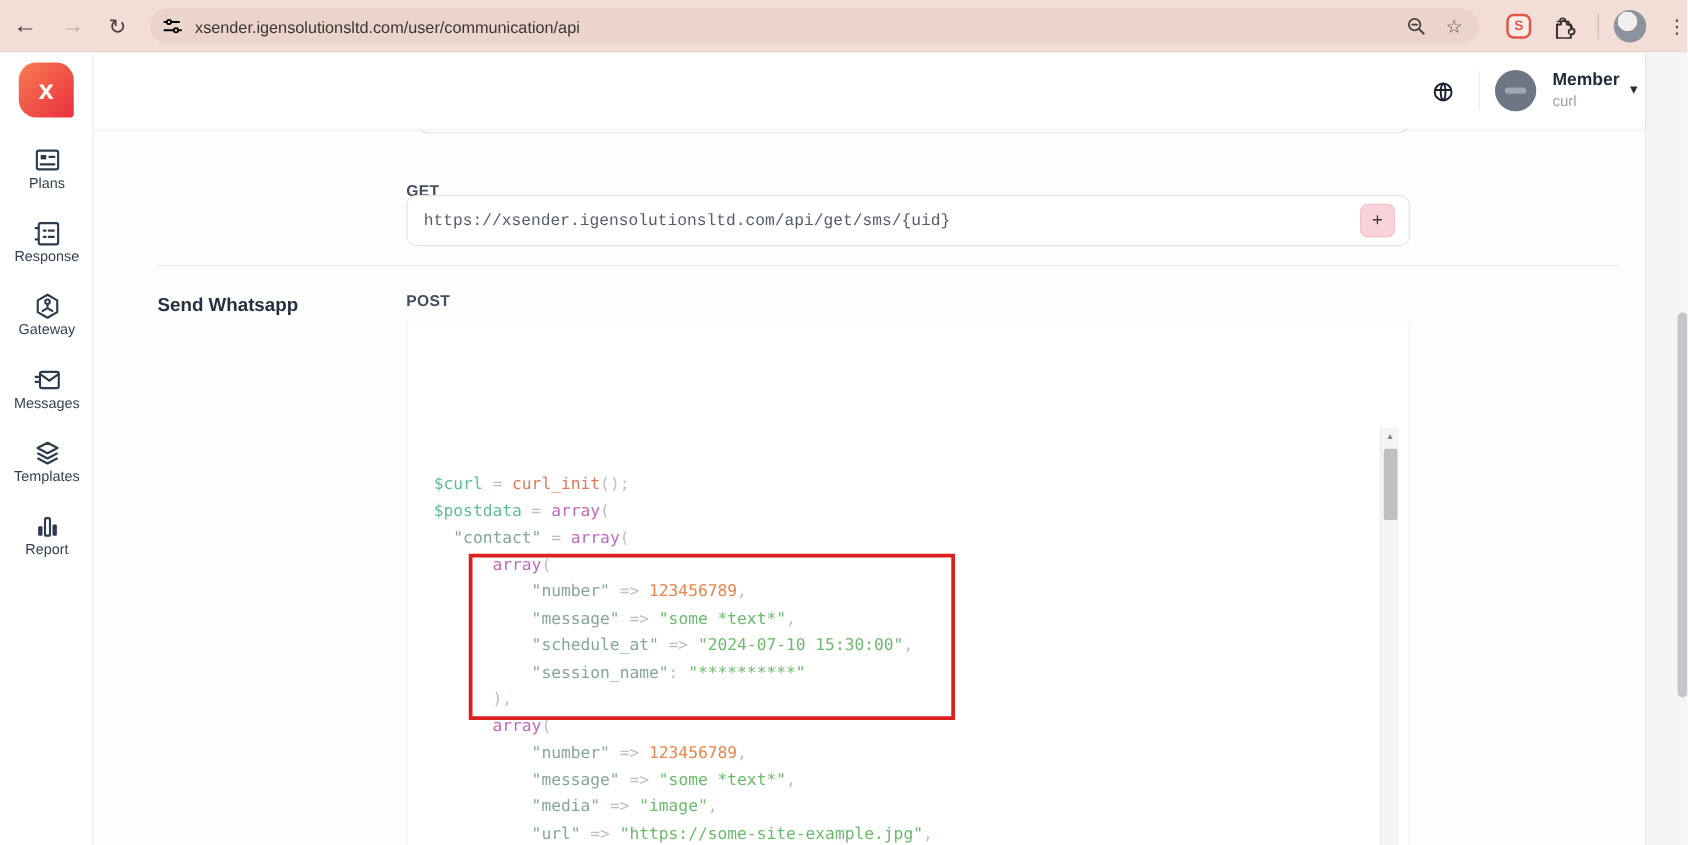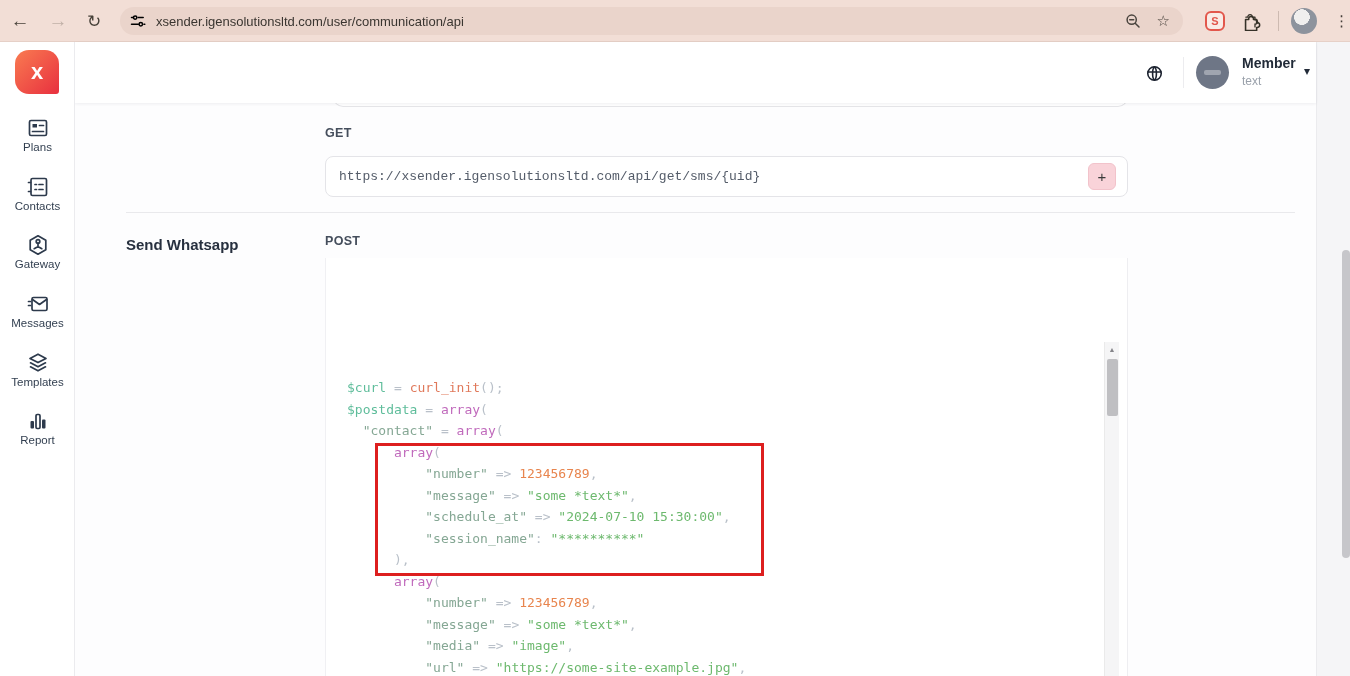--- a/index.html
+++ b/index.html
@@ -48,21 +48,21 @@
   .user-role { position:absolute; left:1167px; top:32px; font-size:12px; color:#9aa1ab; }
   .user-caret { position:absolute; left:1229px; top:22px; font-size:12px; color:#222b38; cursor:pointer; }
 
   
   .gutter { position:absolute; left:1316px; top:0; width:34px; height:634px; background:#f5f5f7; border-left:1px solid #ebebee; }
   .gutter .thumb { position:absolute; left:25px; top:208px; width:8px; height:308px; background:#c6c6ca; border-radius:4px; }
 
   
   .partial-card { position:absolute; left:333px; top:30px; width:795px; height:35px; background:#fff; border:1px solid #e4e4e7; border-top:none; border-radius:0 0 10px 10px; z-index:1; }
   .method-label { position:absolute; font-size:12.5px; font-weight:600; letter-spacing:.3px; color:#454e5c; }
-  .get-label { left:325px; top:84px; }
+  .get-label { left:325px; top:104px; }
   .get-input-wrap { position:absolute; left:325px; top:114px; width:803px; height:41px; background:#fff; border:1px solid #e4e4e8; border-radius:8px; }
   .get-input { position:absolute; left:0; top:0; width:100%; height:100%; border:none; outline:none; background:transparent; padding-left:13px; font-size:13px; color:#545c69; font-family:Liberation Mono, monospace; }
   .add-btn { position:absolute; right:11px; top:6px; width:28px; height:27px; background:#f9d3d9; border:1px solid #f2c3cb; border-radius:6px; font-size:15px; color:#3a3a3a; display:flex; align-items:center; justify-content:center; cursor:pointer; }
   .h-divider { position:absolute; left:126px; top:170px; width:1169px; height:1px; background:#e9e9ec; }
   .section-title { position:absolute; left:126px; top:194px; font-size:15px; font-weight:700; color:#27303f; }
   .post-label { left:325px; top:192px; }
 
   .panel { position:absolute; left:325px; top:216px; width:803px; height:418px; background:#fff; border-left:1px solid #f0f0f3; border-right:1px solid #eeeef1; }
   .panel-head { position:absolute; left:-1px; top:0; width:803px; height:39px; background:#ee5b69; border-radius:8px 8px 0 0; }
   .panel-head .url { position:absolute; left:14px; top:11px; font-size:13px; font-weight:600; color:#fff; }
@@ -143,21 +143,21 @@
         <span class="lbl">Plans</span>
       </div>
 
       <div class="nav-item">
         <span class="ic">
           <svg viewBox="0 0 24 24" width="24" height="24" class="stroke">
               <rect x="5" y="3.5" width="15.5" height="17" rx="1.5"></rect>
               <path d="M2.5 7.5h2M2.5 16.5h2M9 9.5h1.5M13 9.5h4M9 14.5h1.5M13 14.5h4"></path>
             </svg>
         </span>
-        <span class="lbl">Contacts</span>
+        <span class="lbl">Response</span>
       </div>
 
       <div class="nav-item">
         <span class="ic">
           <svg viewBox="0 0 24 24" width="24" height="24" class="stroke">
               <path d="M12 2.8l7.8 4.5v9.4L12 21.2l-7.8-4.5V7.3z"></path>
               <circle cx="12" cy="8.4" r="1.8"></circle>
               <path d="M12 10.2v3.3M12 13.5l-3.8 2.2M12 13.5l3.8 2.2"></path>
             </svg>
         </span>
@@ -201,21 +201,21 @@
   <div class="topbar">
     <span class="globe">
       <svg viewBox="0 0 24 24" width="19" height="19" class="stroke" style="stroke-width:2">
           <circle cx="12" cy="12" r="8.5"></circle>
           <path d="M12 3.5c-3.2 2.3-3.2 14.7 0 17M12 3.5c3.2 2.3 3.2 14.7 0 17M3.8 10.2h16.4"></path>
         </svg>
     </span>
     <div class="topbar-sep"></div>
     <div class="user-avatar"></div>
     <div class="user-name">Member</div>
-    <div class="user-role">text</div>
+    <div class="user-role">curl</div>
     <div class="user-caret">▾</div>
   </div>
 
   <div class="partial-card"></div>
 
   <div class="method-label get-label">GET</div>
   <div class="get-input-wrap">
     <input class="get-input" readonly="" value="https://xsender.igensolutionsltd.com/api/get/sms/{uid}" style="">
     <div class="add-btn">+</div>
   </div>

